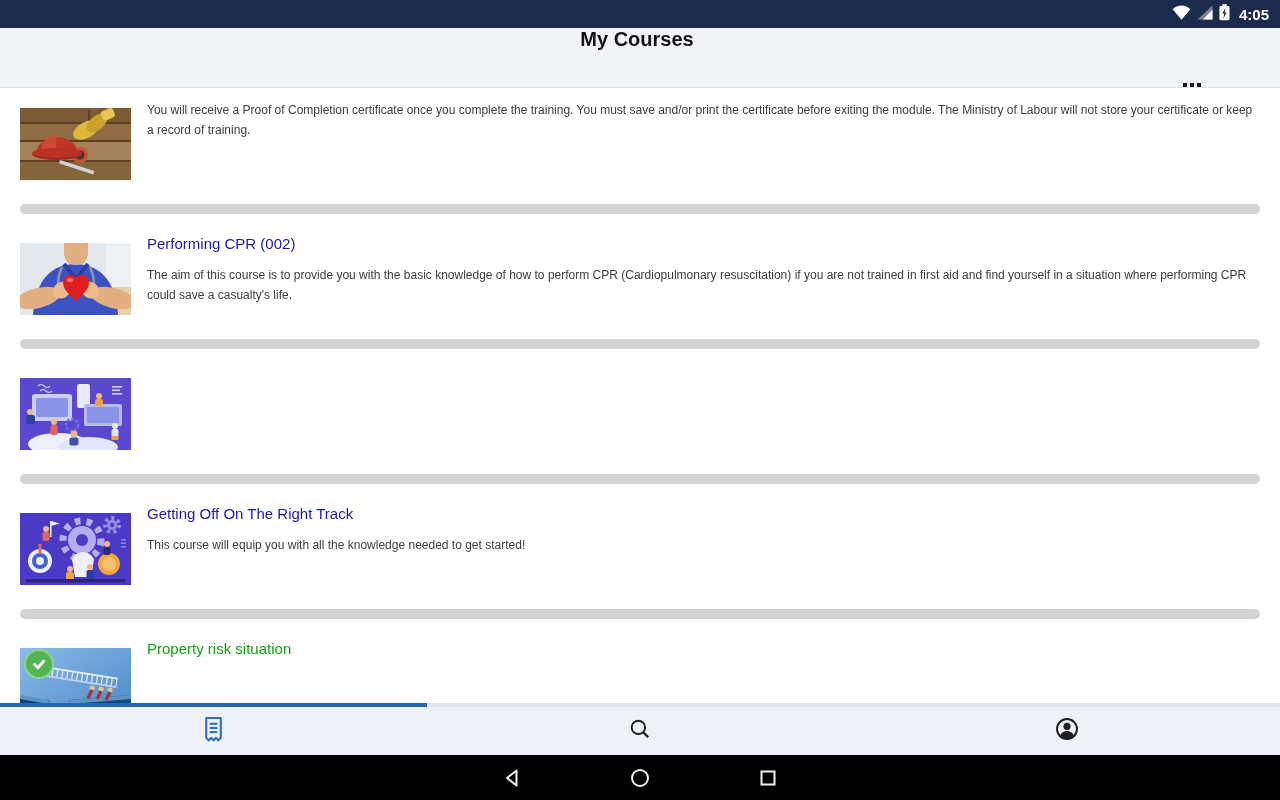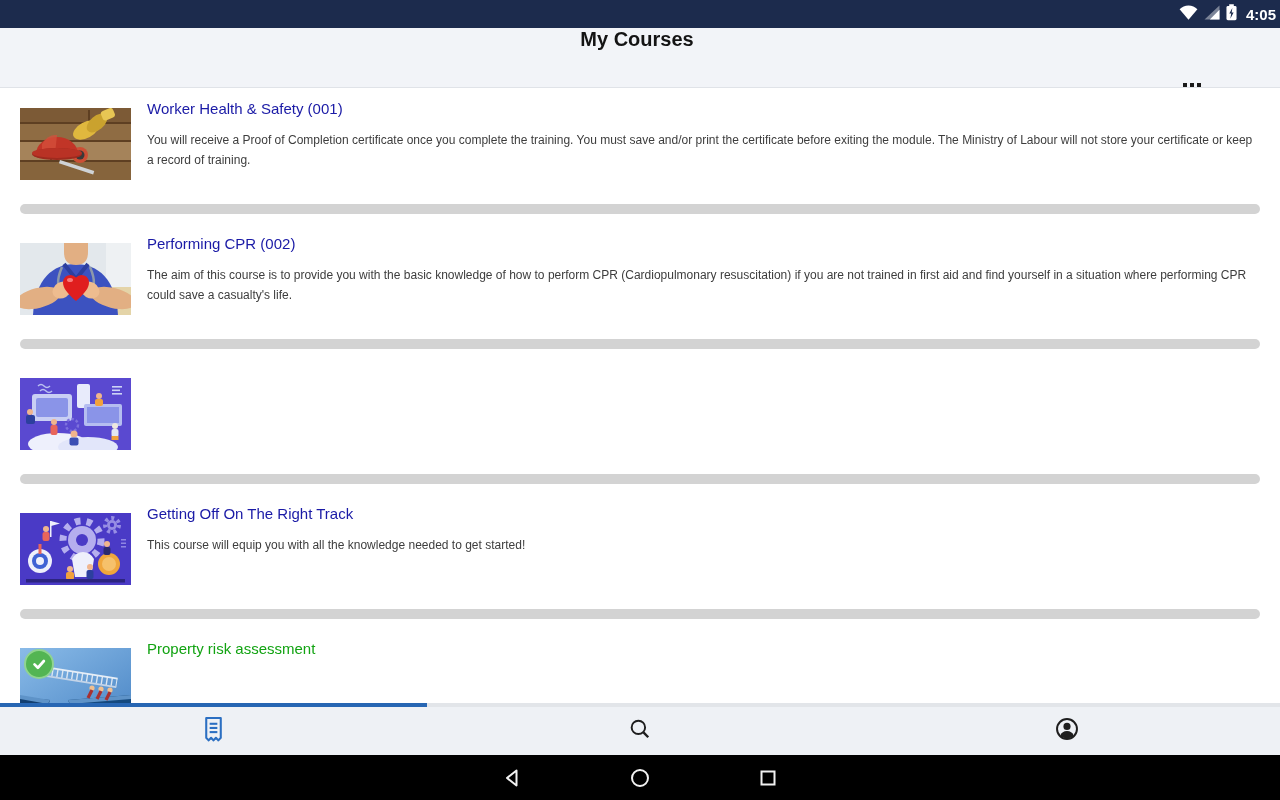--- a/index.html
+++ b/index.html
@@ -1,21 +1,21 @@
 <!DOCTYPE html>
 <html><head>
 <meta charset="utf-8">
 <style>
   * { margin:0; padding:0; box-sizing:border-box; }
   html,body { width:1280px; height:800px; overflow:hidden; background:#fff;
               font-family:"Liberation Sans", sans-serif; }
 
   
   .status-bar { height:28px; background:#1c2b4d; display:flex; align-items:center;
-                justify-content:flex-end; padding-right:4px; gap:6px; }
+                justify-content:flex-end; padding-right:11px; gap:6px; }
   .status-time { color:#fff; font-weight:bold; font-size:15px; margin-left:3px; }
 
   
   .app-bar { height:60px; background:#f2f4f8; border-bottom:1px solid #e0e3e8;
              display:flex; align-items:center; padding:0 22px 0 16px;flex-direction:column; }
   .app-title { font-size:20px; font-weight:bold; color:#141414; }
   .app-bar-actions { margin-left:auto; display:flex; align-items:center; gap:32px;margin-top:32px; }
   .sort-label { font-size:14px; font-weight:bold; color:#141414; letter-spacing:0.5px; }
 
   
@@ -112,21 +112,20 @@
           <rect x="80" y="4" width="13" height="10" rx="3" fill="#e8c654" transform="rotate(-22 80 4)"></rect>
           <circle cx="60" cy="47" r="8" fill="#cc4f35"></circle>
             <circle cx="60" cy="47" r="4.5" fill="#3a3a3a"></circle>
           <path d="M16 46 a21 17 0 0 1 42 0 z" fill="#c13527"></path>
           <path d="M22 36 q6 -10 15 -9 l-2 19 -13 0 z" fill="#d4503c" opacity="0.75"></path>
           <ellipse cx="37" cy="46" rx="25" ry="6" fill="#9e2a1e"></ellipse>
           <ellipse cx="37" cy="45" rx="25" ry="5" fill="#b93225"></ellipse>
         </svg>
       </div>
       <div class="course-text">
-        <div class="course-title">Worker Health &amp; Safety (001)</div>
         <div class="course-desc">You will receive a Proof of Completion certificate once you complete the training. You must save and/or print the certificate before exiting the module. The Ministry of Labour will not store your certificate or keep a record of training.</div>
       </div>
     </div>
     <div class="progress-track"></div>
   </div>
 
   <div class="course-item">
     <div class="course-row">
       <div class="thumb">
         <svg viewBox="0 0 111 72" width="111" height="72">
@@ -261,21 +260,21 @@
           <circle cx="90" cy="42" r="2.6" fill="#f0c090"></circle>
             <path d="M90 44 l-4 8" stroke="#a83030" stroke-width="3.2"></path>
         </svg>
         <div class="badge">
           <svg width="18" height="18" viewBox="0 0 24 24">
               <path d="M6 12.5 l4.5 4.5 L18.5 8" fill="none" stroke="#fff" stroke-width="3.6" stroke-linecap="round" stroke-linejoin="round"></path>
             </svg>
         </div>
       </div>
       <div class="course-text">
-        <div class="course-title">Property risk assessment</div>
+        <div class="course-title">Property risk situation</div>
       </div>
     </div>
   </div>
 </div>
 
 <div class="tab-indicator-row">
   <div class="tab-indicator"></div>
 </div>
 <div class="bottom-nav">
   <div class="bottom-tab">

